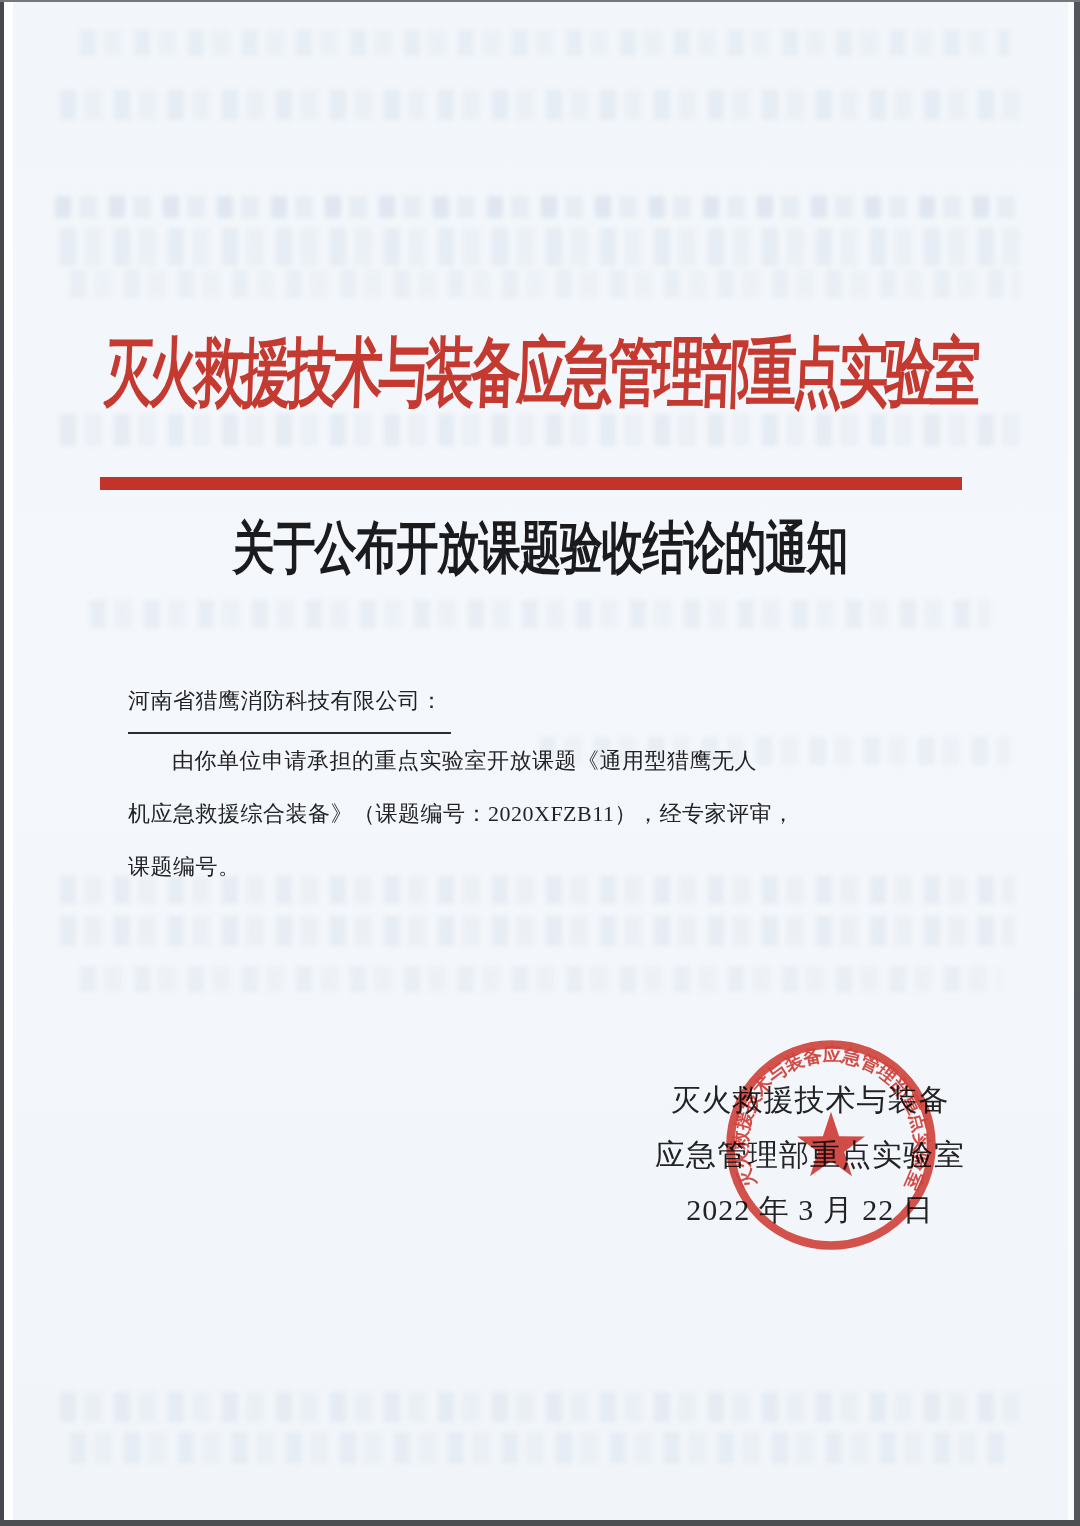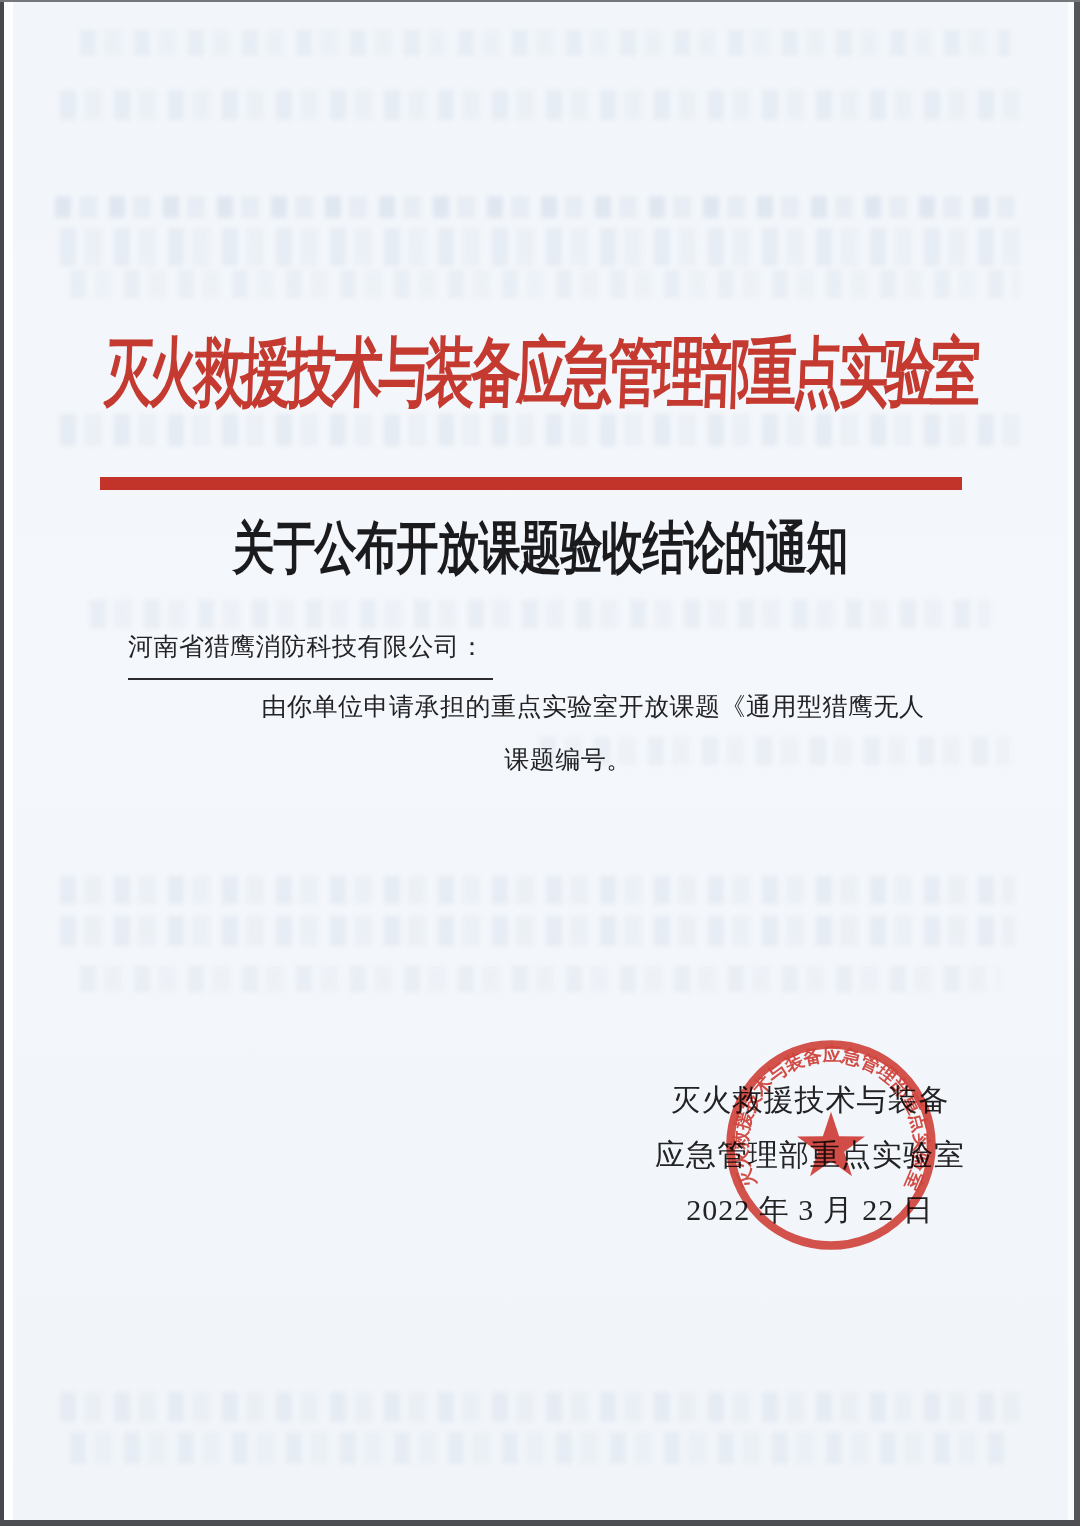--- a/index.html
+++ b/index.html
@@ -46,27 +46,27 @@
   }
   
   .notice-title{
     position:absolute;left:0;top:516px;width:100%;height:64px;line-height:64px;
     margin:0;text-align:center;z-index:2;
     font-size:42px;font-weight:bold;letter-spacing:-1px;color:#1b1b1d;
     transform:scaleY(1.35);transform-origin:50% 50%;
   }
   
   .body{
-    position:absolute;left:128px;top:620px;width:880px;z-index:2;
-    font-size:25px;letter-spacing:.5px;line-height:53px;color:#232325;
+    position:absolute;left:128px;top:674px;width:880px;z-index:2;
+    font-size:22px;letter-spacing:.5px;line-height:53px;color:#232325;
   }
   .recipient span{
     display:inline-block;border-bottom:2px solid #2c2c2e;padding:0 8px 5px 0;
   }
-  .para-line{margin:0;white-space:nowrap;text-align:center;}
+  .para-line{margin:0;white-space:nowrap;}
   .para-line.indent{text-indent:2em;}
   
   .signature{
     position:absolute;left:630px;top:1072px;width:360px;z-index:2;
     text-align:center;font-size:30px;line-height:55px;color:#232325;
     letter-spacing:1px;
   }
   
   .seal{
     position:absolute;left:722px;top:1036px;z-index:4;
@@ -99,20 +99,21 @@
   <div class="letterhead-title">灭火救援技术与装备应急管理部重点实验室</div>
   <div class="letterhead-rule"></div>
 
   <h1 class="notice-title">关于公布开放课题验收结论的通知</h1>
 
   <main class="body">
     <div class="recipient">
       <span>河南省猎鹰消防科技有限公司：</span>
     </div>
     <p class="para-line indent">由你单位申请承担的重点实验室开放课题《通用型猎鹰无人</p>
+    <p class="para-line">机应急救援综合装备》（课题编号：2020XFZB11），经专家评审，</p>
     <p class="para-line">课题编号。</p>
   </main>
 
   <div class="signature">
     <div>灭火救援技术与装备</div>
     <div>应急管理部重点实验室</div>
     <div>2022 年 3 月 22 日</div>
   </div>
 
   <svg class="seal" width="218" height="218" viewBox="0 0 220 220" xmlns="http://www.w3.org/2000/svg">

